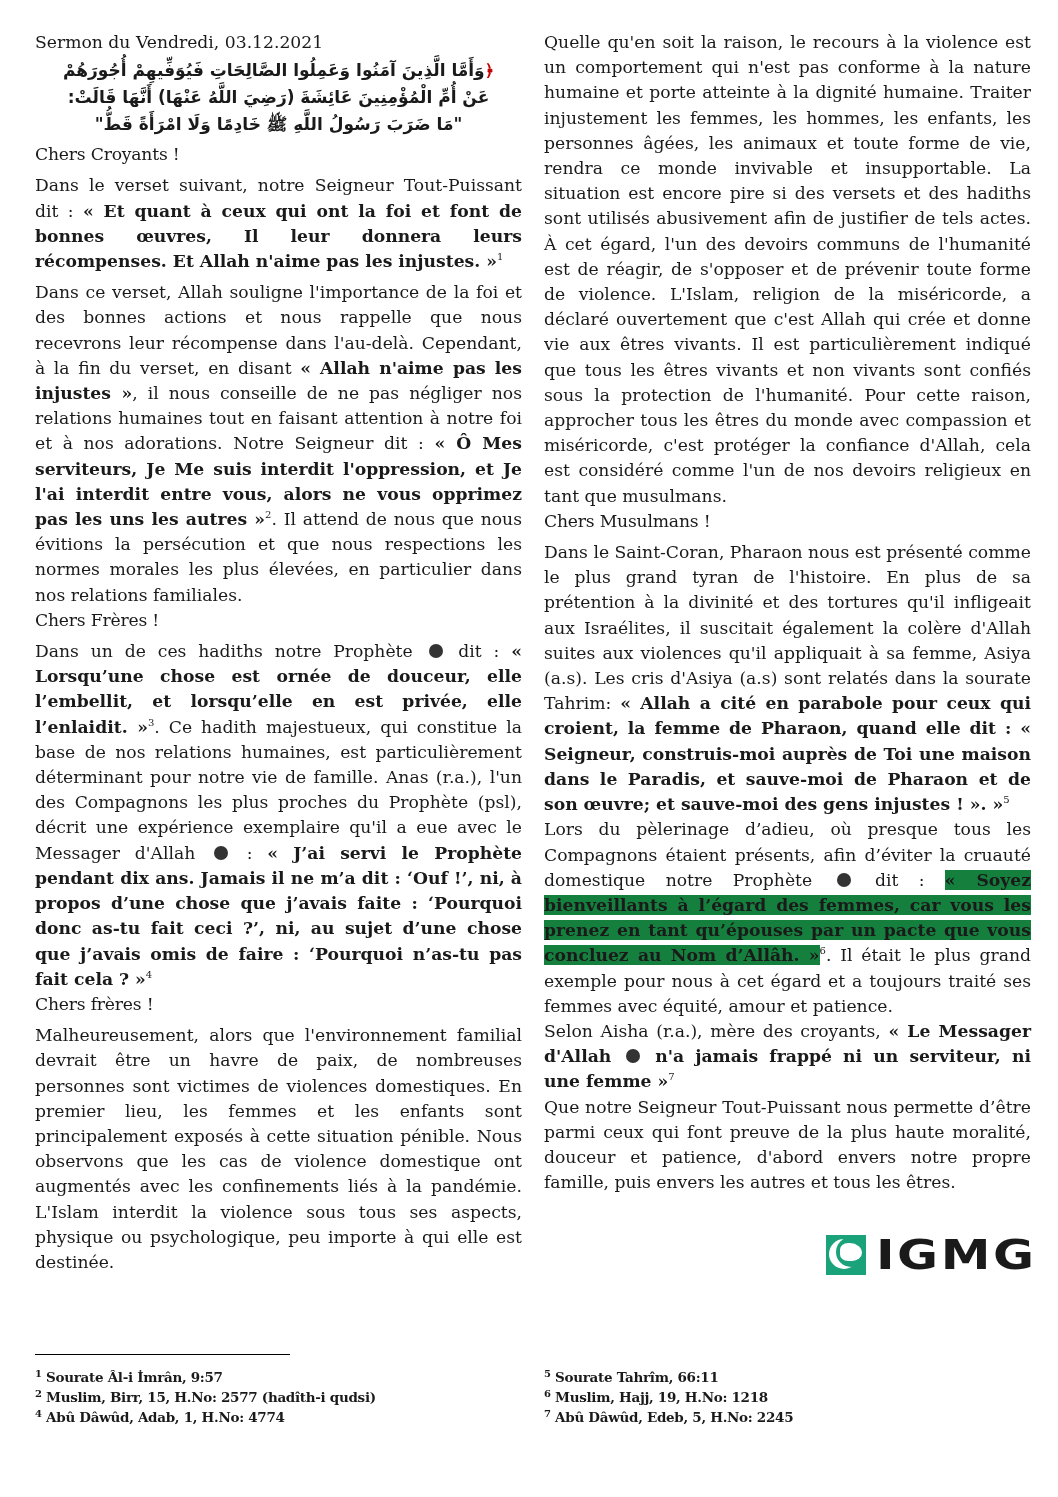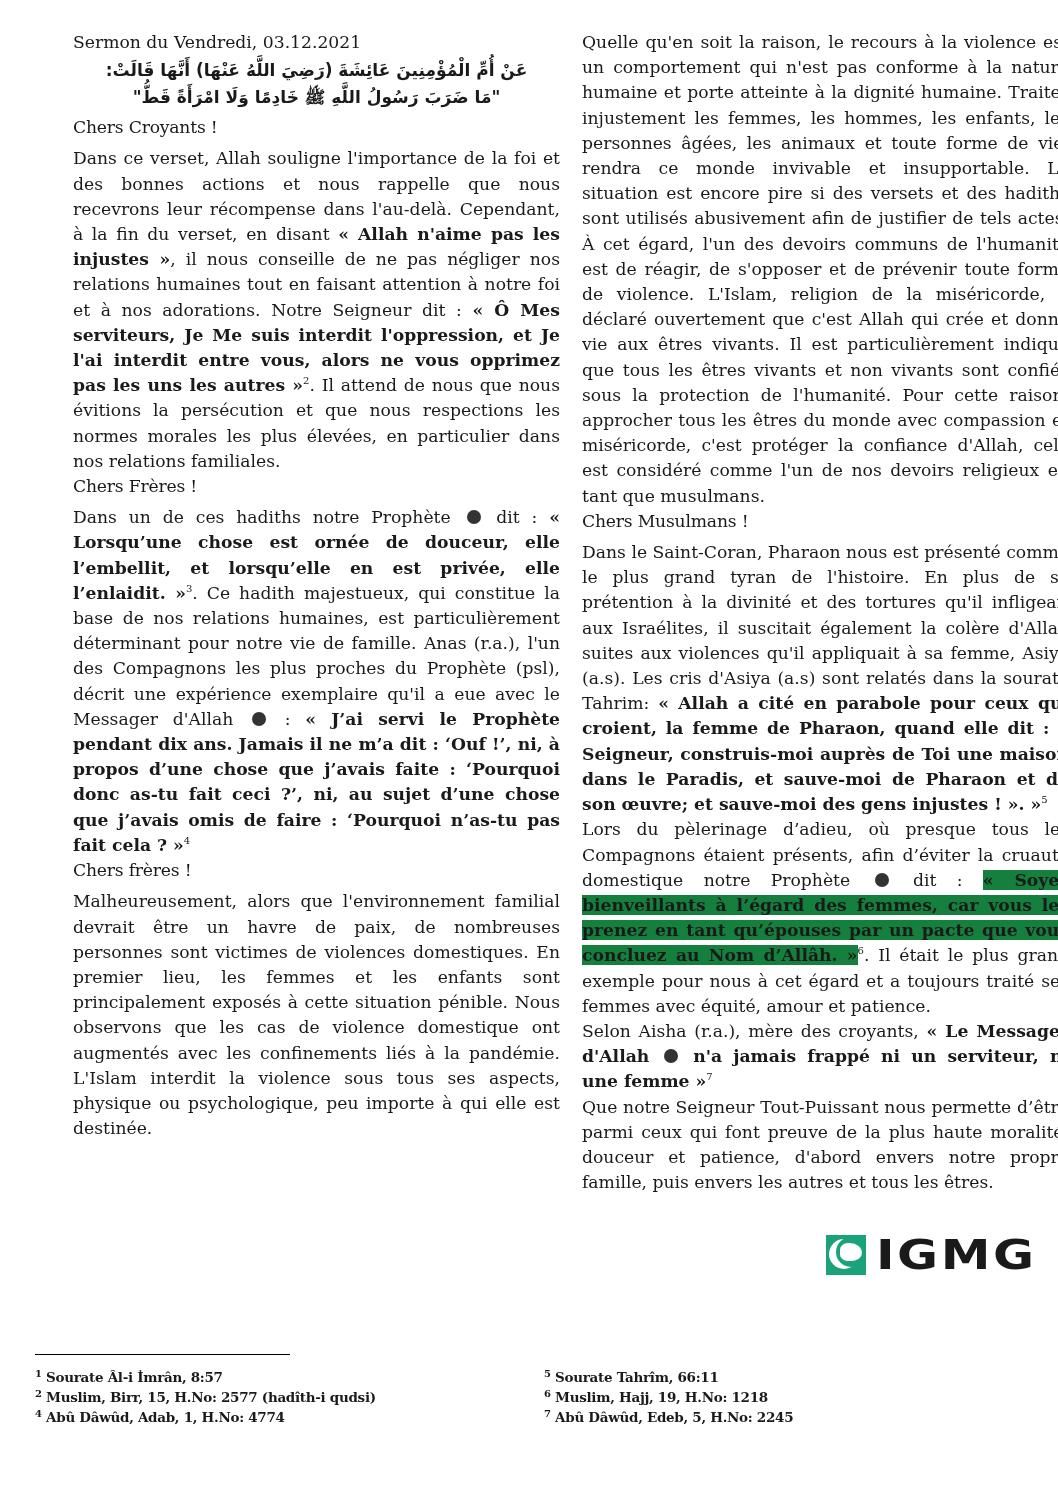--- a/index.html
+++ b/index.html
@@ -1,18 +1,18 @@
 <!DOCTYPE html>
 <html><head>
 <meta charset="utf-8">
 <style>
   html, body { margin: 0; padding: 0; background: #ffffff; }
   body { width: 1058px; height: 1497px; position: relative; overflow: hidden; color: #1a1a1a;
          font-family: "DejaVu Serif", "Liberation Serif", serif; }
-  .col { position: absolute; top: 30px; width: 487px; font-size: 17.2px; line-height: 25.2px; text-align: justify; margin-left: 38px; }
+  .col { position: absolute; top: 30px; width: 487px; font-size: 17.2px; line-height: 25.2px; text-align: justify; }
   .col.left { left: 35px; }
   .col.right { left: 544px; }
   .p { margin: 0 0 6px 0; }
   .p.tight { margin-bottom: 0; }
   .b { font-weight: bold; }
   .h { font-weight: normal; margin: 0 0 6px 0; letter-spacing: -0.2px; }
   .date { margin: 0 0 2px 0; }
   .title { font-weight: bold; margin: 0 0 2px 0; }
   sup { font-size: 10px; line-height: 0; vertical-align: super; }
   .arabic { text-align: center; direction: rtl; font-family: "DejaVu Sans", sans-serif; font-weight: bold;
@@ -36,24 +36,30 @@
                     border-radius: 40% 60% 50% 40%; }
   .logo-text { font-family: "DejaVu Sans", sans-serif; font-weight: bold; font-size: 40px; letter-spacing: 2px;
                margin-left: 10px; color: #1a1a1a; transform: scaleX(1.25); transform-origin: left center; line-height: 40px; }
 </style>
 </head>
 <body>
 
 <div class="col left">
   <div class="date">Sermon du Vendredi, 03.12.2021</div>
 
+  <div class="arabic">
+    <span class="bracket">﴿</span><span>وَأَمَّا الَّذِينَ آمَنُوا وَعَمِلُوا الصَّالِحَاتِ فَيُوَفِّيهِمْ أُجُورَهُمْ</span>
+  </div>
   <div class="arabic">عَنْ أُمِّ الْمُؤْمِنِينَ عَائِشَةَ (رَضِيَ اللَّهُ عَنْهَا) أَنَّهَا قَالَتْ:</div>
   <div class="arabic" style="margin-bottom:4px;">"مَا ضَرَبَ رَسُولُ اللَّهِ ﷺ خَادِمًا وَلَا امْرَأَةً قَطُّ"</div>
 
   <div class="h">Chers Croyants !</div>
+  <p class="p">
+    <span>Dans le verset suivant, notre Seigneur Tout-Puissant dit : </span><span class="b">« Et quant à ceux qui ont la foi et font de bonnes œuvres, Il leur donnera leurs récompenses. Et Allah n'aime pas les injustes. »</span><sup>1</sup>
+  </p>
   <p class="p tight">
     <span>Dans ce verset, Allah souligne l'importance de la foi et des bonnes actions et nous rappelle que nous recevrons leur récompense dans l'au-delà. Cependant, à la fin du verset, en disant </span><span class="b">« Allah n'aime pas les injustes »</span><span>, il nous conseille de ne pas négliger nos relations humaines tout en faisant attention à notre foi et à nos adorations. Notre Seigneur dit : </span><span class="b">« Ô Mes serviteurs, Je Me suis interdit l'oppression, et Je l'ai interdit entre vous, alors ne vous opprimez pas les uns les autres »</span><sup>2</sup><span>. Il attend de nous que nous évitions la persécution et que nous respections les normes morales les plus élevées, en particulier dans nos relations familiales.</span>
   </p>
   <div class="h">Chers Frères !</div>
   <p class="p tight">
     <span>Dans un de ces hadiths notre Prophète</span> <span class="saw"></span><span> dit : </span><span class="b">« Lorsqu’une chose est ornée de douceur, elle l’embellit, et lorsqu’elle en est privée, elle l’enlaidit. »</span><sup>3</sup><span>. Ce hadith majestueux, qui constitue la base de nos relations humaines, est particulièrement déterminant pour notre vie de famille. Anas (r.a.), l'un des Compagnons les plus proches du Prophète (psl), décrit une expérience exemplaire qu'il a eue avec le Messager d'Allah</span> <span class="saw"></span><span> : </span><span class="b">« J’ai servi le Prophète pendant dix ans. Jamais il ne m’a dit : ‘Ouf !’, ni, à propos d’une chose que j’avais faite : ‘Pourquoi donc as-tu fait ceci ?’, ni, au sujet d’une chose que j’avais omis de faire : ‘Pourquoi n’as-tu pas fait cela ? »</span><sup>4</sup>
   </p>
   <div class="h">Chers frères !</div>
   <p class="p">Malheureusement, alors que l'environnement familial devrait être un havre de paix, de nombreuses personnes sont victimes de violences domestiques. En premier lieu, les femmes et les enfants sont principalement exposés à cette situation pénible. Nous observons que les cas de violence domestique ont augmentés avec les confinements liés à la pandémie. L'Islam interdit la violence sous tous ses aspects, physique ou psychologique, peu importe à qui elle est destinée.</p>
 </div>
@@ -77,21 +83,21 @@
   <div class="logo-mark">
     <div class="crescent"></div>
     <div class="crescent-cut"></div>
     <div class="map"></div>
   </div>
   <div class="logo-text">IGMG</div>
 </div>
 
 <div class="fn-rule"></div>
 <div class="fn left">
-  <div><sup>1</sup> <span>Sourate Âl-i İmrân, 8:57</span></div>
+  <div><sup>1</sup> <span>Sourate Âl-i İmrân, 9:57</span></div>
   <div><sup>2</sup> <span>Muslim, Birr, 15, H.No: 2577 (hadîth-i qudsi)</span></div>
   <div><sup>4</sup> <span>Abû Dâwûd, Adab, 1, H.No: 4774</span></div>
 </div>
 <div class="fn right">
   <div><sup>5</sup> <span>Sourate Tahrîm, 66:11</span></div>
   <div><sup>6</sup> <span>Muslim, Hajj, 19, H.No: 1218</span></div>
   <div><sup>7</sup> <span>Abû Dâwûd, Edeb, 5, H.No: 2245</span></div>
 </div>
 
 </body></html>

